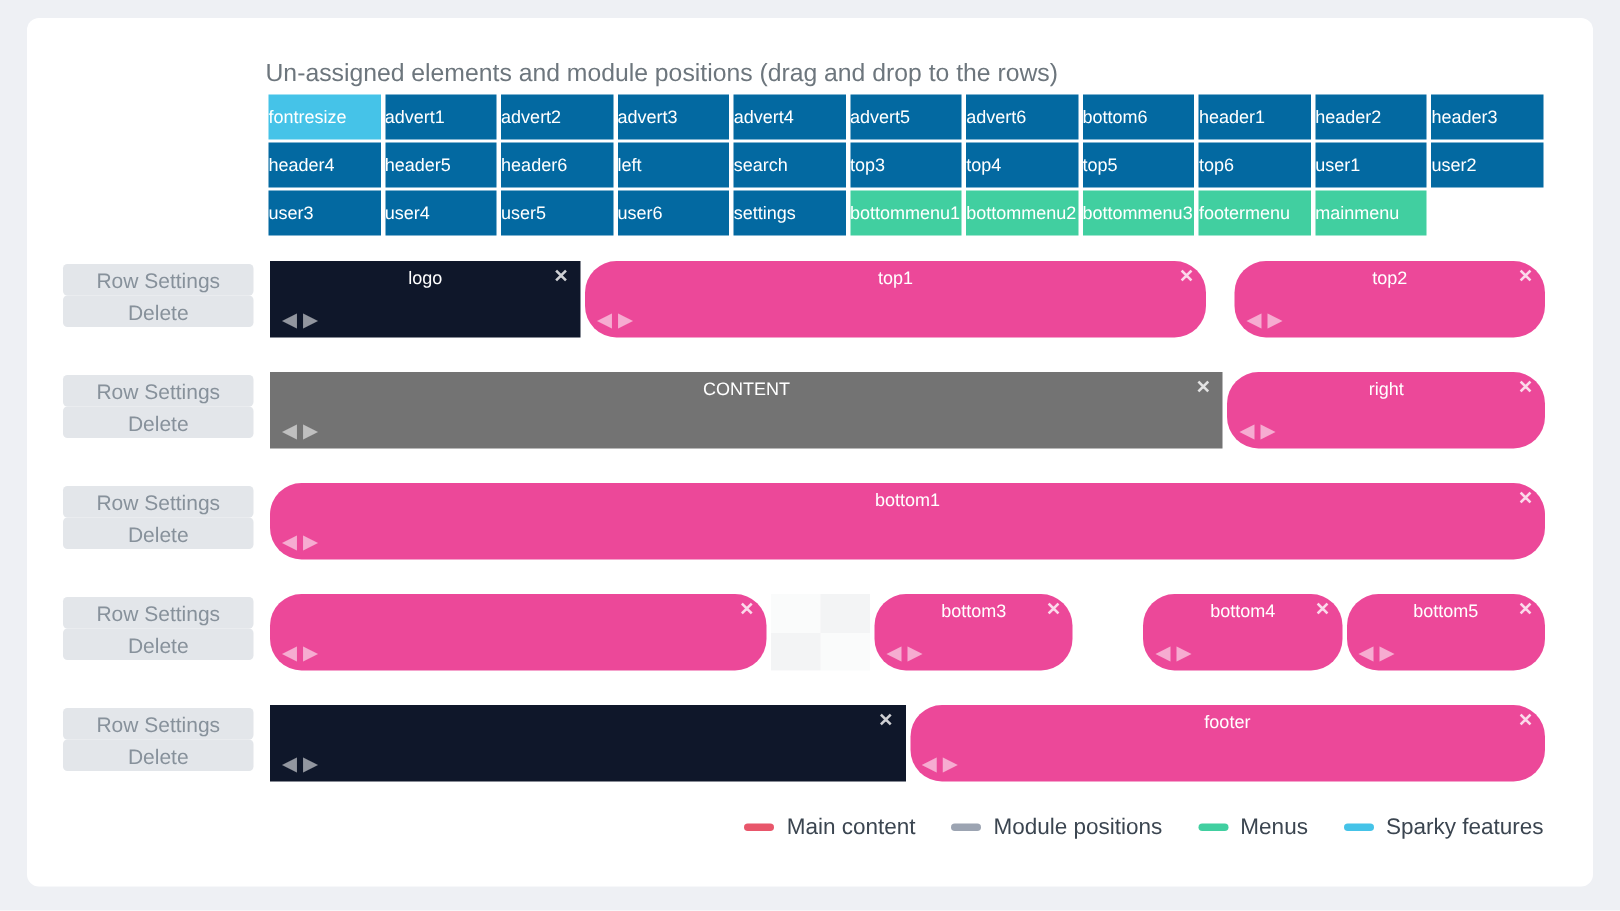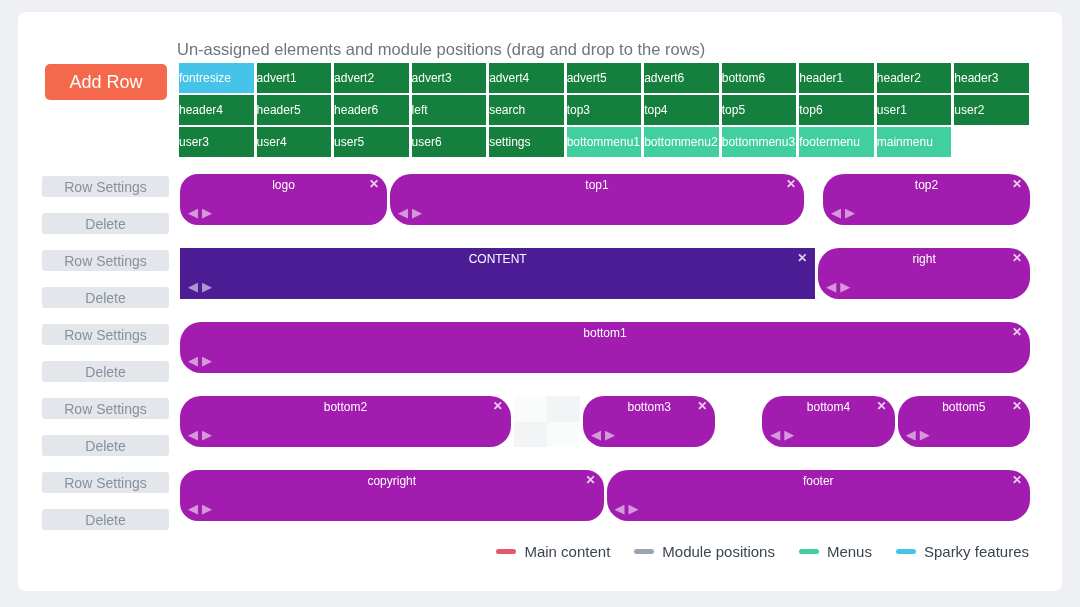--- a/index.html
+++ b/index.html
@@ -48,36 +48,36 @@
     width: calc((100% - 30px) / 11);
     height: 30px;
     line-height: 30px;
     text-align: left;
     color: #fff;
     font-size: 12px;
     white-space: nowrap;
     overflow: hidden;
     cursor: move;
   }
-  .t-module { background: #15803d; }
+  .t-module { background: #0369a1; }
   .t-sparky { background: #45c3e8; }
   .t-menu   { background: #41cfa0; }
 
   .layout-row {
     position: absolute;
     left: 0; width: 100%;
     height: 51px;
   }
   .row-actions {
     position: absolute;
     left: 24px; top: 2px;
     width: 127px;
     display: flex;
     flex-direction: column;
-    gap: 16px;
+    gap: 0;
   }
   .row-btn {
     height: 21px;
     background: #e3e6ea;
     border: none;
     border-radius: 3px;
     color: #87919b;
     font-size: 14px;
     font-family: "Liberation Sans", sans-serif;
     cursor: pointer;
@@ -87,23 +87,23 @@
     left: 162px; top: 0;
     width: 850px; height: 51px;
     display: flex;
     gap: 3px;
   }
   .block {
     position: relative;
     height: 51px;
     cursor: move;
   }
-  .b-module { background: #a21caf; border-radius: 21px; }
-  .b-sparky { background: #a21caf; border-radius: 18px; }
-  .b-main   { background: #4c1d95; }
+  .b-module { background: #ec4899; border-radius: 21px; }
+  .b-sparky { background: #0f172a; }
+  .b-main   { background: #737373; }
   .block-label {
     position: absolute;
     left: 0; right: 0; top: 4px;
     text-align: center;
     color: #ffffff;
     font-size: 12px;
     white-space: nowrap;
     overflow: hidden;
   }
   .close-x {
@@ -163,21 +163,20 @@
   .legend-label {
     font-size: 15px;
     color: #3b4550;
   }
 </style>
 </head>
 <body>
 
 <div class="card">
   <div class="page-title">Un-assigned elements and module positions (drag and drop to the rows)</div>
-  <button class="add-row-btn">Add Row</button>
   <div class="tiles">
       <div class="tile t-sparky">fontresize</div>
       <div class="tile t-module">advert1</div>
       <div class="tile t-module">advert2</div>
       <div class="tile t-module">advert3</div>
       <div class="tile t-module">advert4</div>
       <div class="tile t-module">advert5</div>
       <div class="tile t-module">advert6</div>
       <div class="tile t-module">bottom6</div>
       <div class="tile t-module">header1</div>
@@ -278,21 +277,20 @@
           </div>
         </div>
       </div>
       <div class="layout-row" style="top: 384px;">
         <div class="row-actions">
           <button class="row-btn">Row Settings</button>
           <button class="row-btn">Delete</button>
         </div>
         <div class="row-blocks">
           <div class="block b-module" style="flex: 5 1 0px;">
-            <div class="block-label">bottom2</div>
             <span class="close-x">✕</span>
             <span class="arrows">
               <span class="ar">◀</span>
               <span class="ar">▶</span>
             </span>
           </div>
           <div class="empty-slot" style="flex: 1 1 0px;"></div>
           <div class="block b-module" style="flex: 2 1 0px;">
             <div class="block-label">bottom3</div>
             <span class="close-x">✕</span>
@@ -319,21 +317,20 @@
           </div>
         </div>
       </div>
       <div class="layout-row" style="top: 458px;">
         <div class="row-actions">
           <button class="row-btn">Row Settings</button>
           <button class="row-btn">Delete</button>
         </div>
         <div class="row-blocks">
           <div class="block b-sparky" style="flex: 6 1 0px;">
-            <div class="block-label">copyright</div>
             <span class="close-x">✕</span>
             <span class="arrows">
               <span class="ar">◀</span>
               <span class="ar">▶</span>
             </span>
           </div>
           <div class="block b-module" style="flex: 6 1 0px;">
             <div class="block-label">footer</div>
             <span class="close-x">✕</span>
             <span class="arrows">

